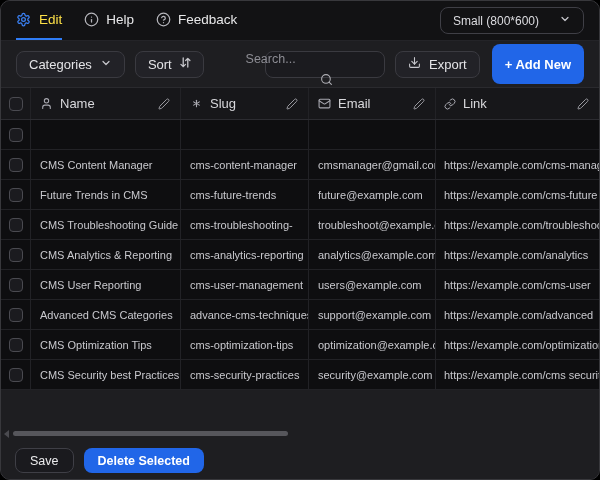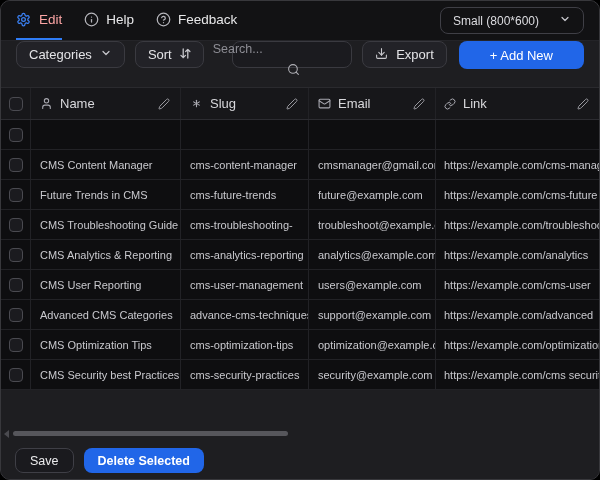--- a/index.html
+++ b/index.html
@@ -9,50 +9,50 @@
     border:1px solid #38383c; background:#1e1e21; display:flex; flex-direction:column;
     position:relative;
   }
   
   .topbar{
     height:40px; flex:0 0 40px; background:#121214; border-bottom:1px solid #242428;
     display:flex; align-items:stretch; padding:0 15px; gap:22px;
   }
   .tab{ display:flex; align-items:center; gap:7px; font-size:13.5px; color:#e8e8ea;
         border-bottom:2px solid transparent; cursor:default; }
-  .tab.active{ color:#fca5a5; border-bottom-color:#2f7cf6;gap:8px; }
+  .tab.active{ color:#fde047; border-bottom-color:#2f7cf6;gap:8px; }
   .tab svg{ display:block; }
   .topbar-spacer{ flex:1; }
   .size-select{
     align-self:center; display:flex; align-items:center; gap:20px;
     border:1px solid #3f3f46; border-radius:8px; padding:5px 12px;
     font-size:12px; color:#dcdce0; background:#121214;
   }
   
   .toolbar{
     height:47px; flex:0 0 47px; background:#1e1e21; border-bottom:1px solid #2a2a2e;
-    display:flex; align-items:flex-start; padding:0 15px;
+    display:flex; align-items:center; padding:0 15px;
   }
   .btn{
     display:flex; align-items:center; gap:8px; border:1px solid #3a3a40; border-radius:8px;
     background:#222227; color:#e4e4e7; font-size:13px; padding:5px 12px; height:27px;
   }
   .btn + .btn{ margin-left:10px; }
   .search-box{
     margin-left:auto; width:120px; height:27px; border:1px solid #3a3a40; border-radius:8px;
     background:#1b1b1f; display:flex; align-items:center; padding:0 8px 0 10px; gap:6px;flex-direction:column;
   }
   .search-box input{
     flex:1; min-width:0; background:transparent; border:none; outline:none;
     color:#e4e4e7; font-size:12.5px; font-family:"Liberation Sans",sans-serif;
   }
   .search-box input::placeholder{ color:#8d8d94; }
   .btn-primary{
     display:flex; align-items:center; border:none; border-radius:8px; background:#2166e8;
-    color:#fff; font-size:13px; font-weight:400; padding:6px 31px; height:28px; margin-left:12px;
+    color:#fff; font-size:13px; font-weight:700; padding:6px 13px; height:40px; margin-left:12px;
   }
   .toolbar .export{ margin-left:10px; }
   
   .table{ background:#0e0e10; flex:0 0 302px; }
   .trow{
     display:grid; grid-template-columns:30px 150px 128px 127px 1fr;
     border-bottom:1px solid #222226; height:30px;
   }
   .thead{ height:32px; background:#17171a; border-bottom:1px solid #2c2c31; }
   .cell{

